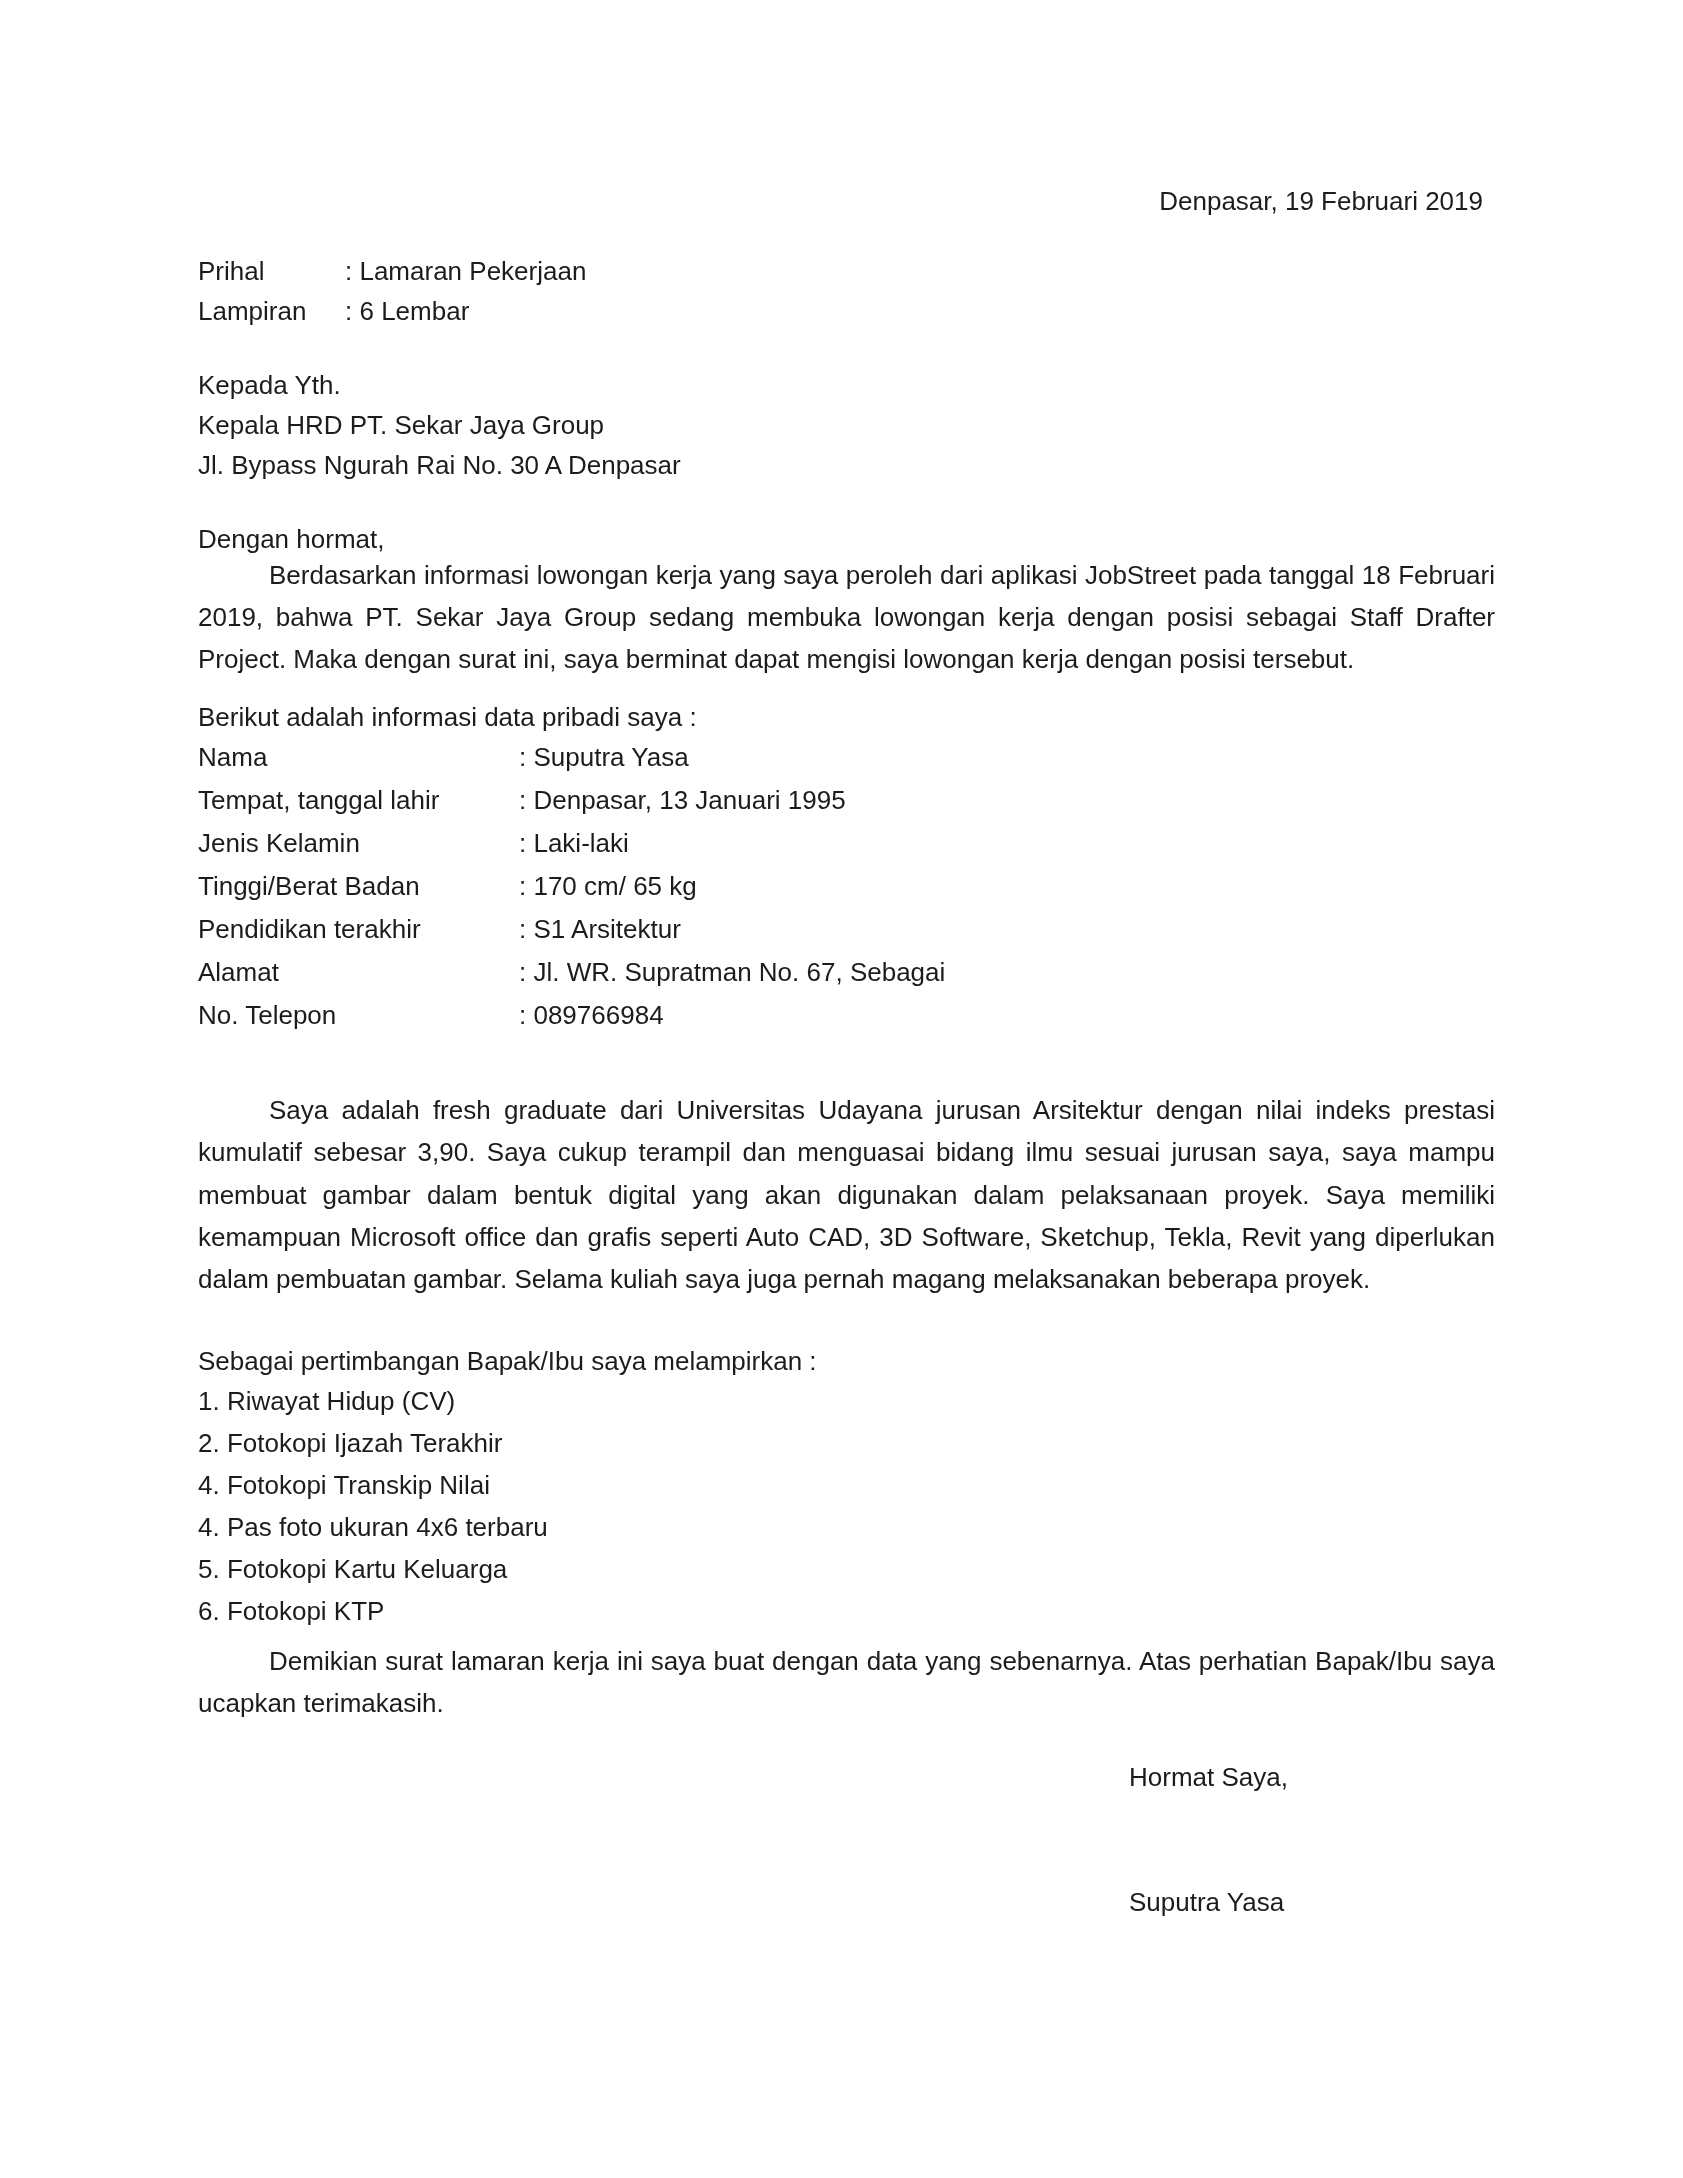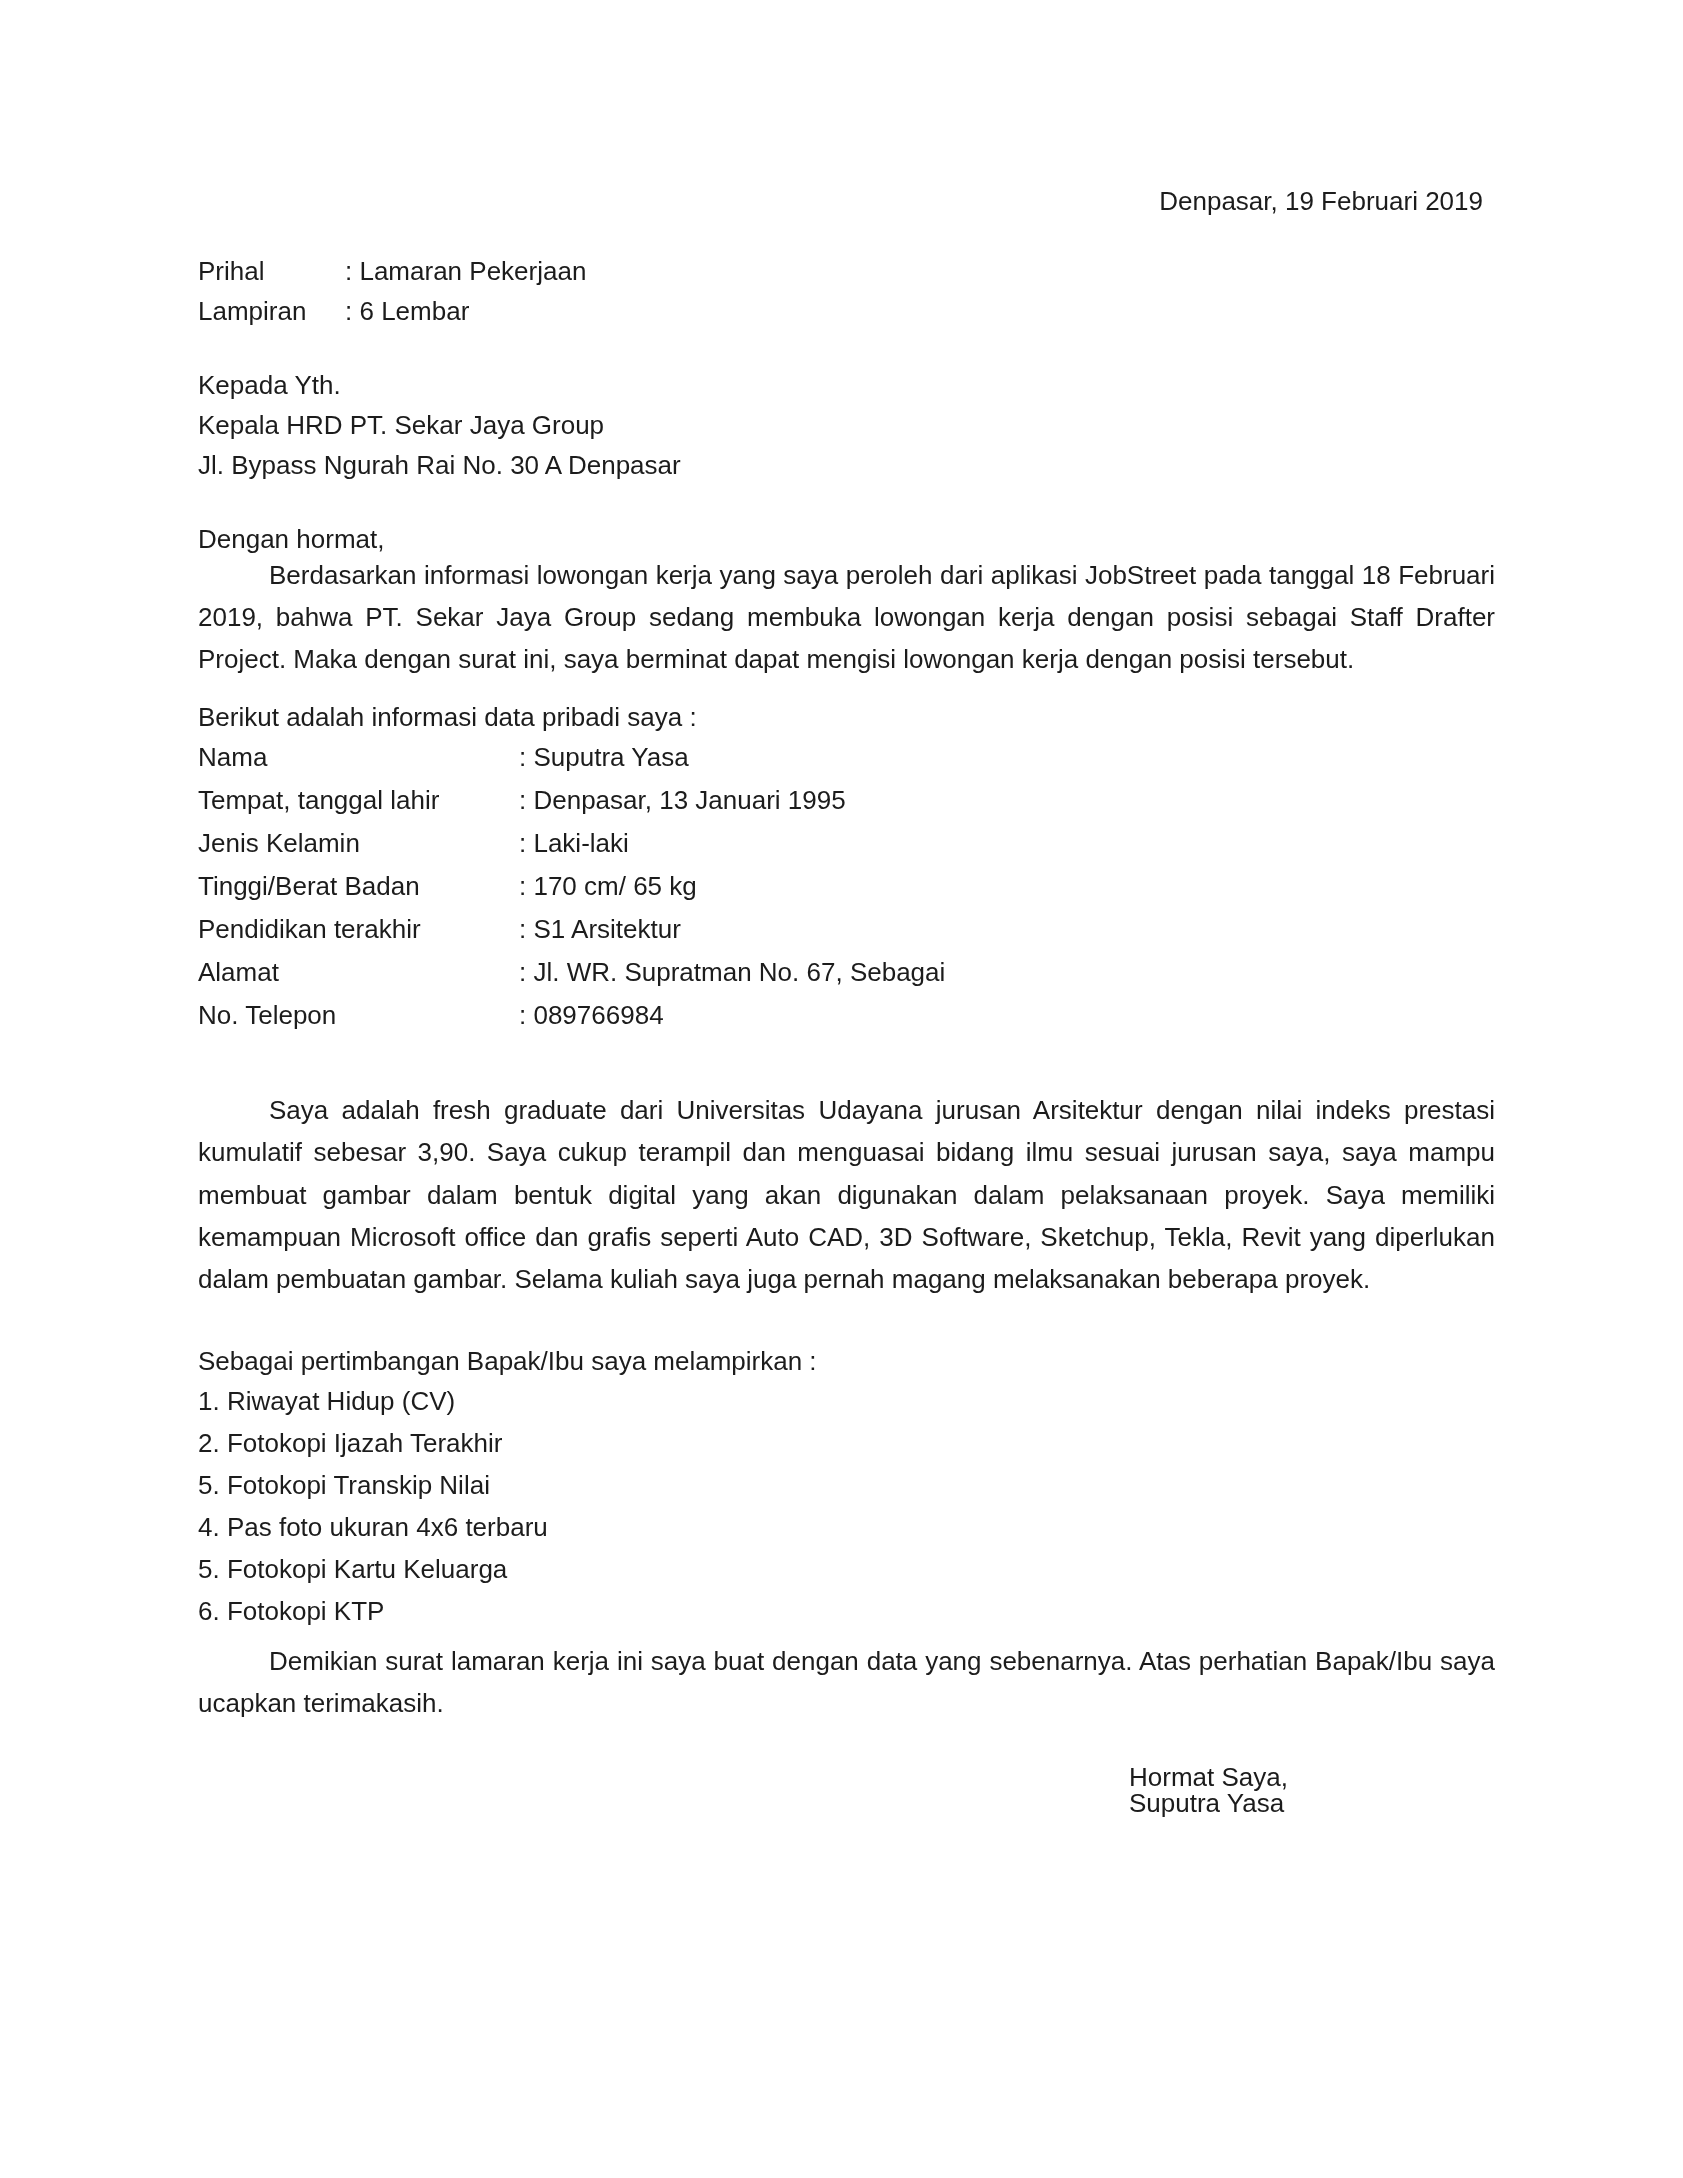--- a/index.html
+++ b/index.html
@@ -77,21 +77,21 @@
   .data-value { flex: 1; }
 
   
   .list-intro { margin-bottom: 14px; }
   .attach-list { margin-bottom: 0; }
   .attach-item { margin-bottom: 16px; }
   .sign-block {
     margin-top: 40px;
     padding-left: 931px;
   }
-  .sign-salutation { }
+  .sign-salutation { margin-bottom: 99px; }
   .sign-name { }
 
   .gap-sm { height: 26px; }
   .gap-md { height: 44px; }
 </style>
 </head>
 <body>
 
 <div class="page">
   <div class="doc">
@@ -156,21 +156,21 @@
 
     <p class="para indent">Saya adalah fresh graduate dari Universitas Udayana jurusan Arsitektur dengan nilai indeks prestasi kumulatif sebesar 3,90. Saya cukup terampil dan menguasai bidang ilmu sesuai jurusan saya, saya mampu membuat gambar dalam bentuk digital yang akan digunakan dalam pelaksanaan proyek. Saya memiliki kemampuan Microsoft office dan grafis seperti Auto CAD, 3D Software, Sketchup, Tekla, Revit yang diperlukan dalam pembuatan gambar. Selama kuliah saya juga pernah magang melaksanakan beberapa proyek.</p>
 
     <div class="gap-sm"></div>
 
     <div class="list-intro">Sebagai pertimbangan Bapak/Ibu saya melampirkan :</div>
 
     <div class="attach-list">
       <div class="attach-item">1. Riwayat Hidup (CV)</div>
       <div class="attach-item">2. Fotokopi Ijazah Terakhir</div>
-      <div class="attach-item">5. Fotokopi Transkip Nilai</div>
+      <div class="attach-item">4. Fotokopi Transkip Nilai</div>
       <div class="attach-item">4. Pas foto ukuran 4x6 terbaru</div>
       <div class="attach-item">5. Fotokopi Kartu Keluarga</div>
       <div class="attach-item">6. Fotokopi KTP</div>
     </div>
 
     <p class="para indent tight">Demikian surat lamaran kerja ini saya buat dengan data yang sebenarnya. Atas perhatian Bapak/Ibu saya ucapkan terimakasih.</p>
 
     <div class="sign-block">
       <div class="sign-salutation">Hormat Saya,</div>
       <div class="sign-name">Suputra Yasa</div>

